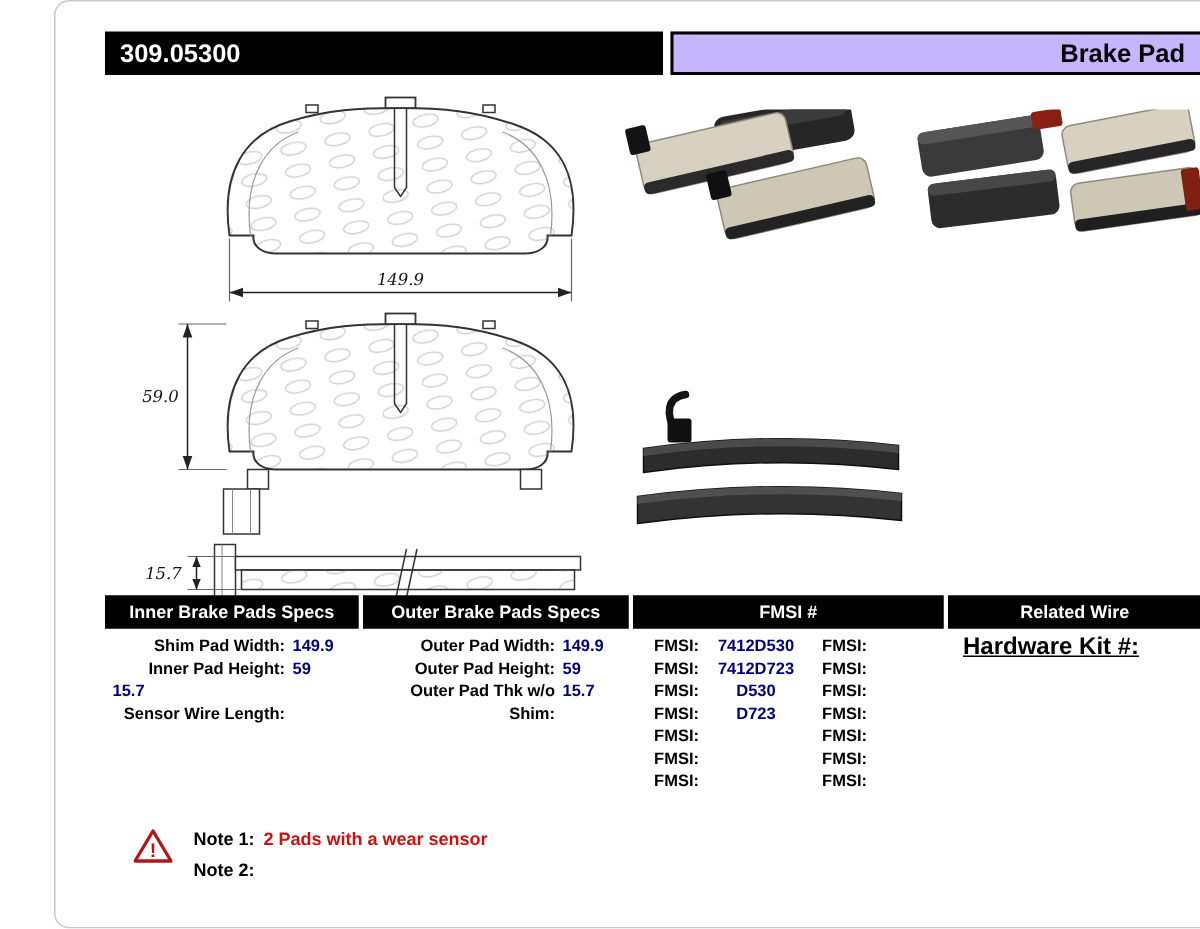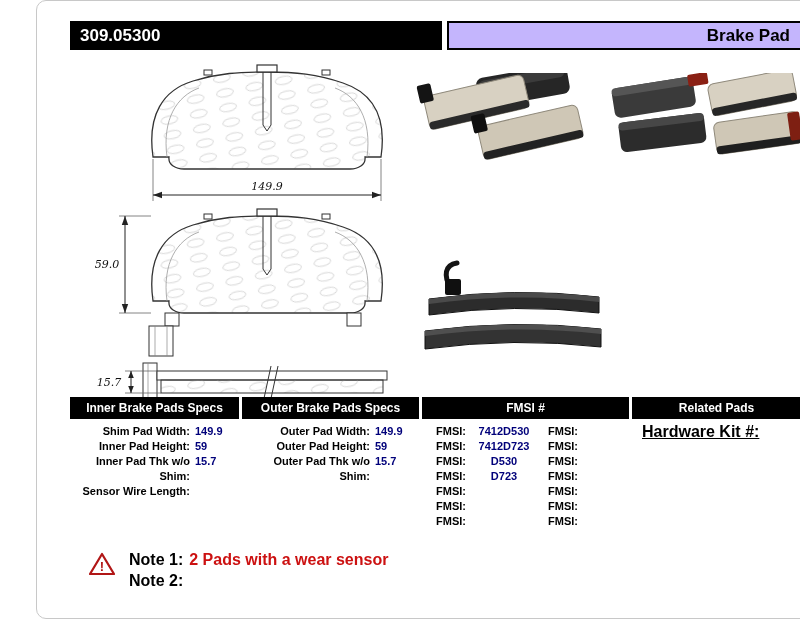--- a/index.html
+++ b/index.html
@@ -29,21 +29,21 @@
   .frow .fl{width:44px;text-align:right;}
   .frow .fv{width:68px;text-align:center;padding-left:4px;color:#00007a;}
   .frow .fl2{width:40px;text-align:right;}
   .frow .fv2{flex:1;text-align:left;padding-left:4px;color:#00007a;}
   .rrow{display:flex;font-size:16px;font-weight:bold;line-height:15px;color:#000;padding-left:10px;text-decoration:underline;}
   .rrow .val{text-align:left;padding-left:5px;color:#00007a;}
 
   
   .notes{position:absolute;left:52px;top:548px;display:flex;gap:14px;align-items:flex-start;}
   .warn{margin-top:3px;}
-  .note-line{font-size:16px;font-weight:bold;line-height:21px;color:#000;}
+  .note-line{font-size:12px;font-weight:bold;line-height:21px;color:#000;}
   .ntext{color:#cc1111;margin-left:6px;}
 </style>
 </head>
 <body>
 
 <div class="page">
 
   <div class="hdr">
     <div class="hdr-left">309.05300</div>
     <div class="hdr-right">Brake Pad</div>
@@ -168,21 +168,20 @@
       <div class="rows">
         <div class="srow">
             <span class="lbl">Shim Pad Width:</span>
             <span class="val">149.9</span>
           </div>
         <div class="srow">
             <span class="lbl">Inner Pad Height:</span>
             <span class="val">59</span>
           </div>
         <div class="srow">
-            <span class="lbl">Inner Pad Thk w/o Shim:</span>
             <span class="val">15.7</span>
           </div>
         <div class="srow">
             <span class="lbl">Sensor Wire Length:</span>
             <span class="val"></span>
           </div>
       </div>
     </div>
 
     <div class="col col-outer">
@@ -245,21 +244,21 @@
         <div class="frow">
             <span class="fl">FMSI:</span>
             <span class="fv"></span>
             <span class="fl2">FMSI:</span>
             <span class="fv2"></span>
           </div>
       </div>
     </div>
 
     <div class="col col-related">
-      <div class="col-hd">Related Pads</div>
+      <div class="col-hd">Related Wire</div>
       <div class="rows">
         <div class="rrow">
             <span class="lbl2">Hardware Kit #:</span>
             <span class="val"></span>
           </div>
       </div>
     </div>
 
   </div>
 

